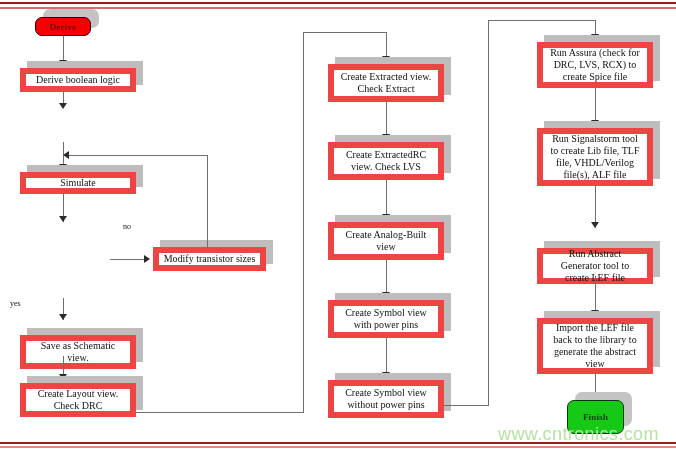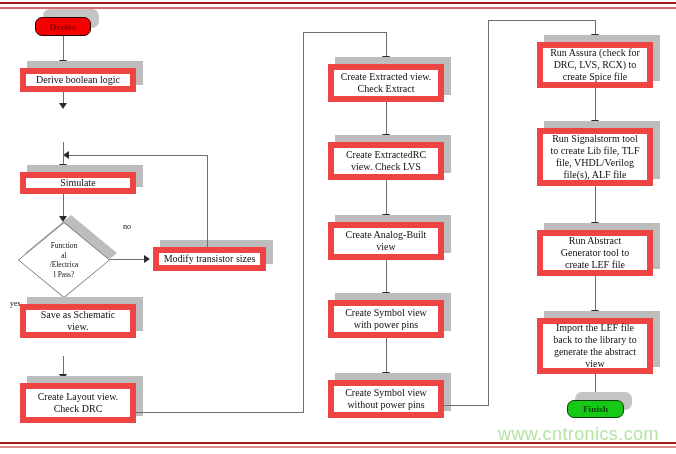--- a/index.html
+++ b/index.html
@@ -108,65 +108,52 @@
   <div class="arw arw-d" style="left:59px;top:164px;"></div>
 
   <div class="node" style="left:20px;top:172px;width:116px;height:22px;">
     <div class="shadow"></div>
     <div class="box">Simulate</div>
   </div>
 
   <div class="ln lnv" style="left:63px;top:194px;height:28px;"></div>
   <div class="arw arw-d" style="left:59px;top:216px;"></div>
 
-  <div class="diamond" style="left:18px;top:222px;width:92px;height:76px;">
-    <div class="dshadow"></div>
-    <div class="dline"></div>
-    <div class="dinner"></div>
-    <div class="dtext">
-      <span>
-        <span>Function</span><br>
-        <span>al</span><br>
-        <span>/Electrica</span><br>
-        <span>l Pass?</span>
-      </span>
-    </div>
-  </div>
 
   <div class="ln lnh" style="left:110px;top:259px;width:36px;"></div>
   <div class="arw arw-r" style="left:144px;top:255px;"></div>
   <div class="elabel" style="left:123px;top:222px;">no</div>
 
   <div class="node" style="left:153px;top:247px;width:113px;height:24px;">
     <div class="shadow"></div>
     <div class="box">Modify transistor sizes</div>
   </div>
 
   <div class="ln lnv" style="left:207px;top:155px;height:92px;"></div>
   <div class="ln lnh" style="left:69px;top:155px;width:139px;"></div>
   <div class="arw arw-l" style="left:63px;top:151px;"></div>
 
   <div class="ln lnv" style="left:63px;top:298px;height:22px;"></div>
   <div class="arw arw-d" style="left:59px;top:314px;"></div>
   <div class="elabel" style="left:10px;top:299px;">yes</div>
 
-  <div class="node" style="left:20px;top:304px;width:116px;height:34px;padding-left:39px;">
+  <div class="node" style="left:20px;top:335px;width:116px;height:34px;padding-left:39px;">
     <div class="shadow"></div>
     <div class="box">
       <span>
         <span>Save as Schematic</span><br>
         <span>view.</span>
       </span>
     </div>
   </div>
 
   <div class="ln lnv" style="left:63px;top:356px;height:24px;"></div>
   <div class="arw arw-d" style="left:59px;top:374px;"></div>
 
-  <div class="node" style="left:20px;top:383px;width:116px;height:40px;">
+  <div class="node" style="left:20px;top:383px;width:116px;height:34px;">
     <div class="shadow"></div>
     <div class="box">
       <span>
         <span>Create Layout view.</span><br>
         <span>Check DRC</span>
       </span>
     </div>
   </div>
 
   <div class="ln lnh" style="left:136px;top:412px;width:168px;"></div>
@@ -265,21 +252,21 @@
         <span>to create Lib file, TLF</span><br>
         <span>file,  VHDL/Verilog</span><br>
         <span>file(s), ALF file</span>
       </span>
     </div>
   </div>
 
   <div class="ln lnv" style="left:595px;top:186px;height:42px;"></div>
   <div class="arw arw-d" style="left:591px;top:222px;"></div>
 
-  <div class="node" style="left:537px;top:230px;width:116px;height:46px;">
+  <div class="node" style="left:537px;top:248px;width:116px;height:36px;">
     <div class="shadow"></div>
     <div class="box">
       <span>
         <span>Run Abstract</span><br>
         <span>Generator  tool to</span><br>
         <span>create LEF file</span>
       </span>
     </div>
   </div>
 
@@ -294,20 +281,20 @@
         <span>back to the library  to</span><br>
         <span>generate  the abstract</span><br>
         <span>view</span>
       </span>
     </div>
   </div>
 
   <div class="ln lnv" style="left:595px;top:374px;height:24px;"></div>
   <div class="arw arw-d" style="left:591px;top:392px;"></div>
 
-  <div class="node term finish" style="left:567px;top:400px;width:57px;height:18px;">
+  <div class="node term finish" style="left:567px;top:400px;width:57px;height:34px;">
     <div class="shadow"></div>
     <div class="box">Finish</div>
   </div>
 
   <div class="watermark">www.cntronics.com</div>
 
 </div>
 
 </body></html>

